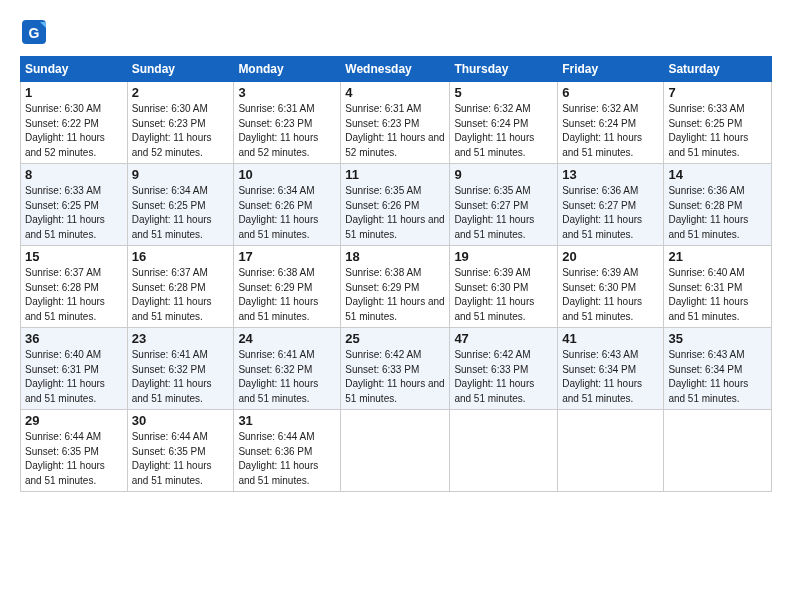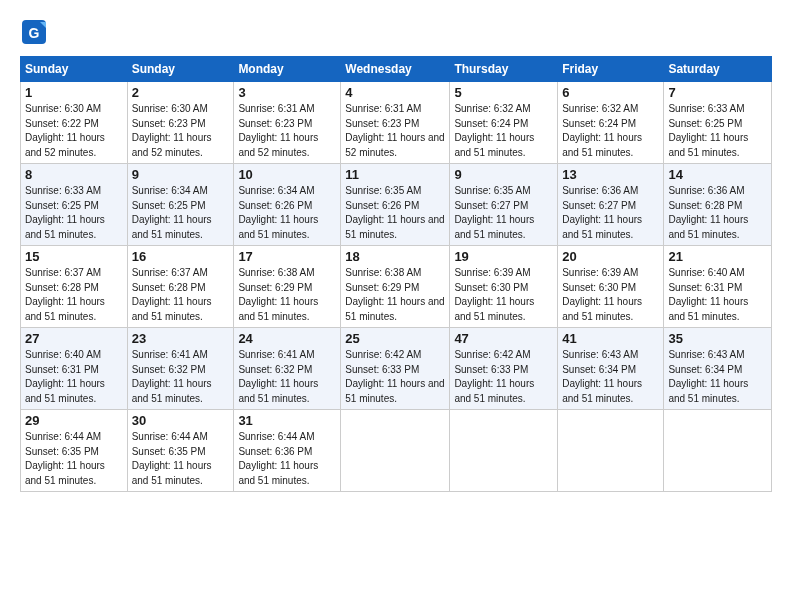--- a/index.html
+++ b/index.html
@@ -214,21 +214,21 @@
         <span class="day-num">20</span>
         <span class="day-detail">Sunrise: 6:39 AM<br>Sunset: 6:30 PM<br>Daylight: 11 hours and 51 minutes.</span>
       </td>
           <td>
         <span class="day-num">21</span>
         <span class="day-detail">Sunrise: 6:40 AM<br>Sunset: 6:31 PM<br>Daylight: 11 hours and 51 minutes.</span>
       </td>
         </tr>
         <tr>
           <td>
-        <span class="day-num">27</span>
+        <span class="day-num">36</span>
         <span class="day-detail">Sunrise: 6:40 AM<br>Sunset: 6:31 PM<br>Daylight: 11 hours and 51 minutes.</span>
       </td>
           <td>
         <span class="day-num">23</span>
         <span class="day-detail">Sunrise: 6:41 AM<br>Sunset: 6:32 PM<br>Daylight: 11 hours and 51 minutes.</span>
       </td>
           <td>
         <span class="day-num">24</span>
         <span class="day-detail">Sunrise: 6:41 AM<br>Sunset: 6:32 PM<br>Daylight: 11 hours and 51 minutes.</span>
       </td>

